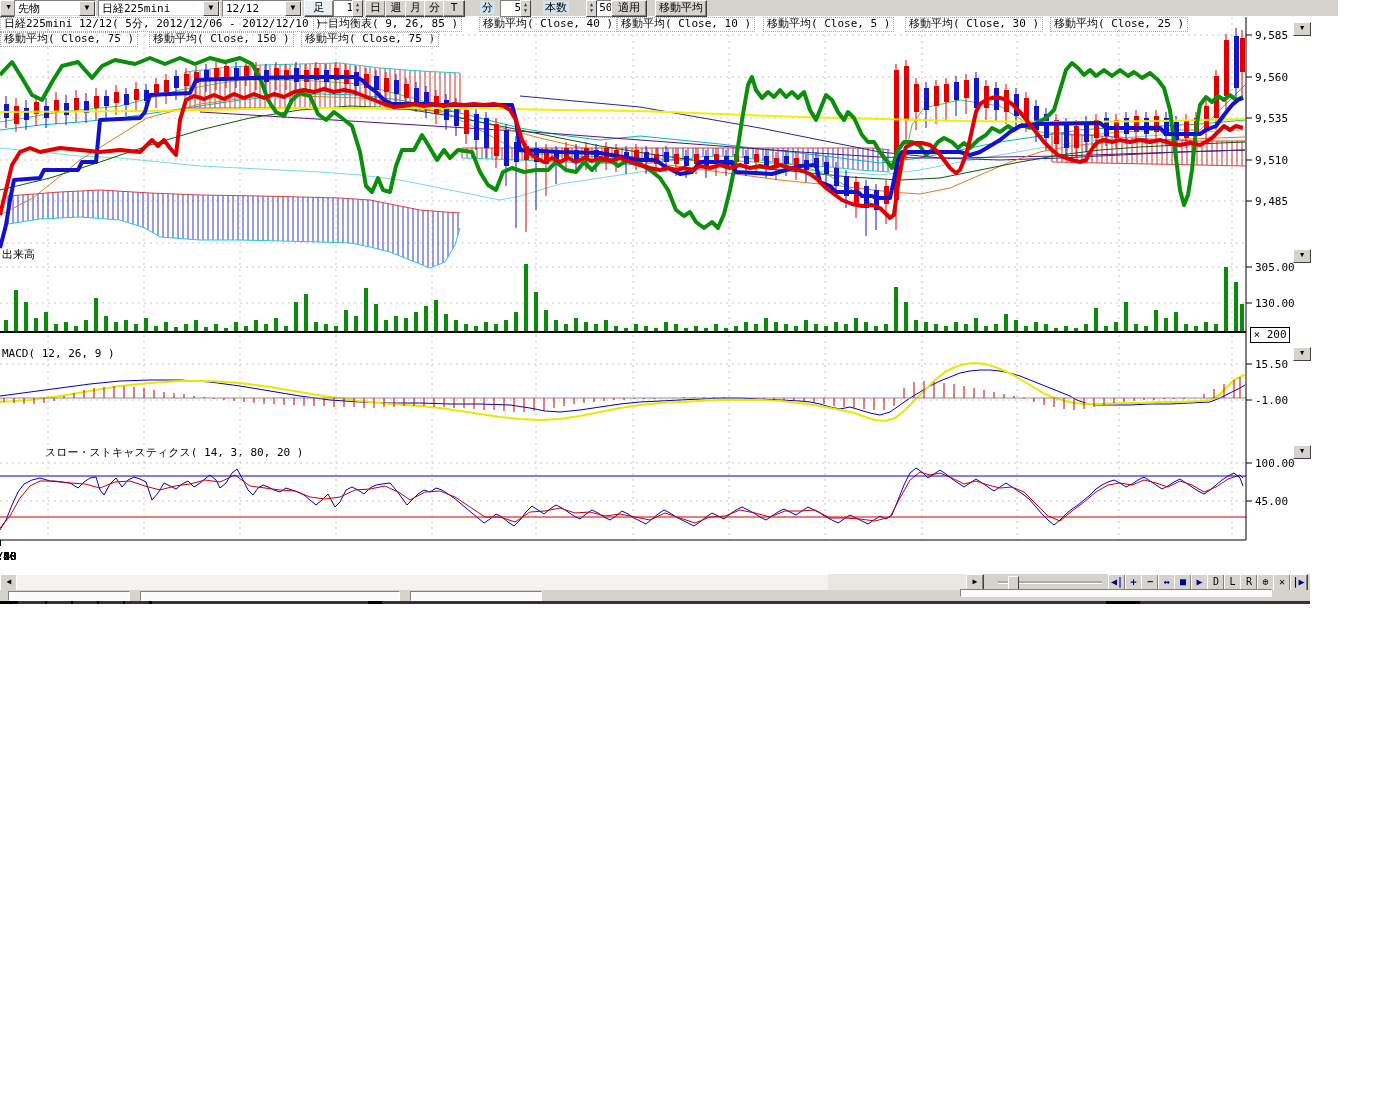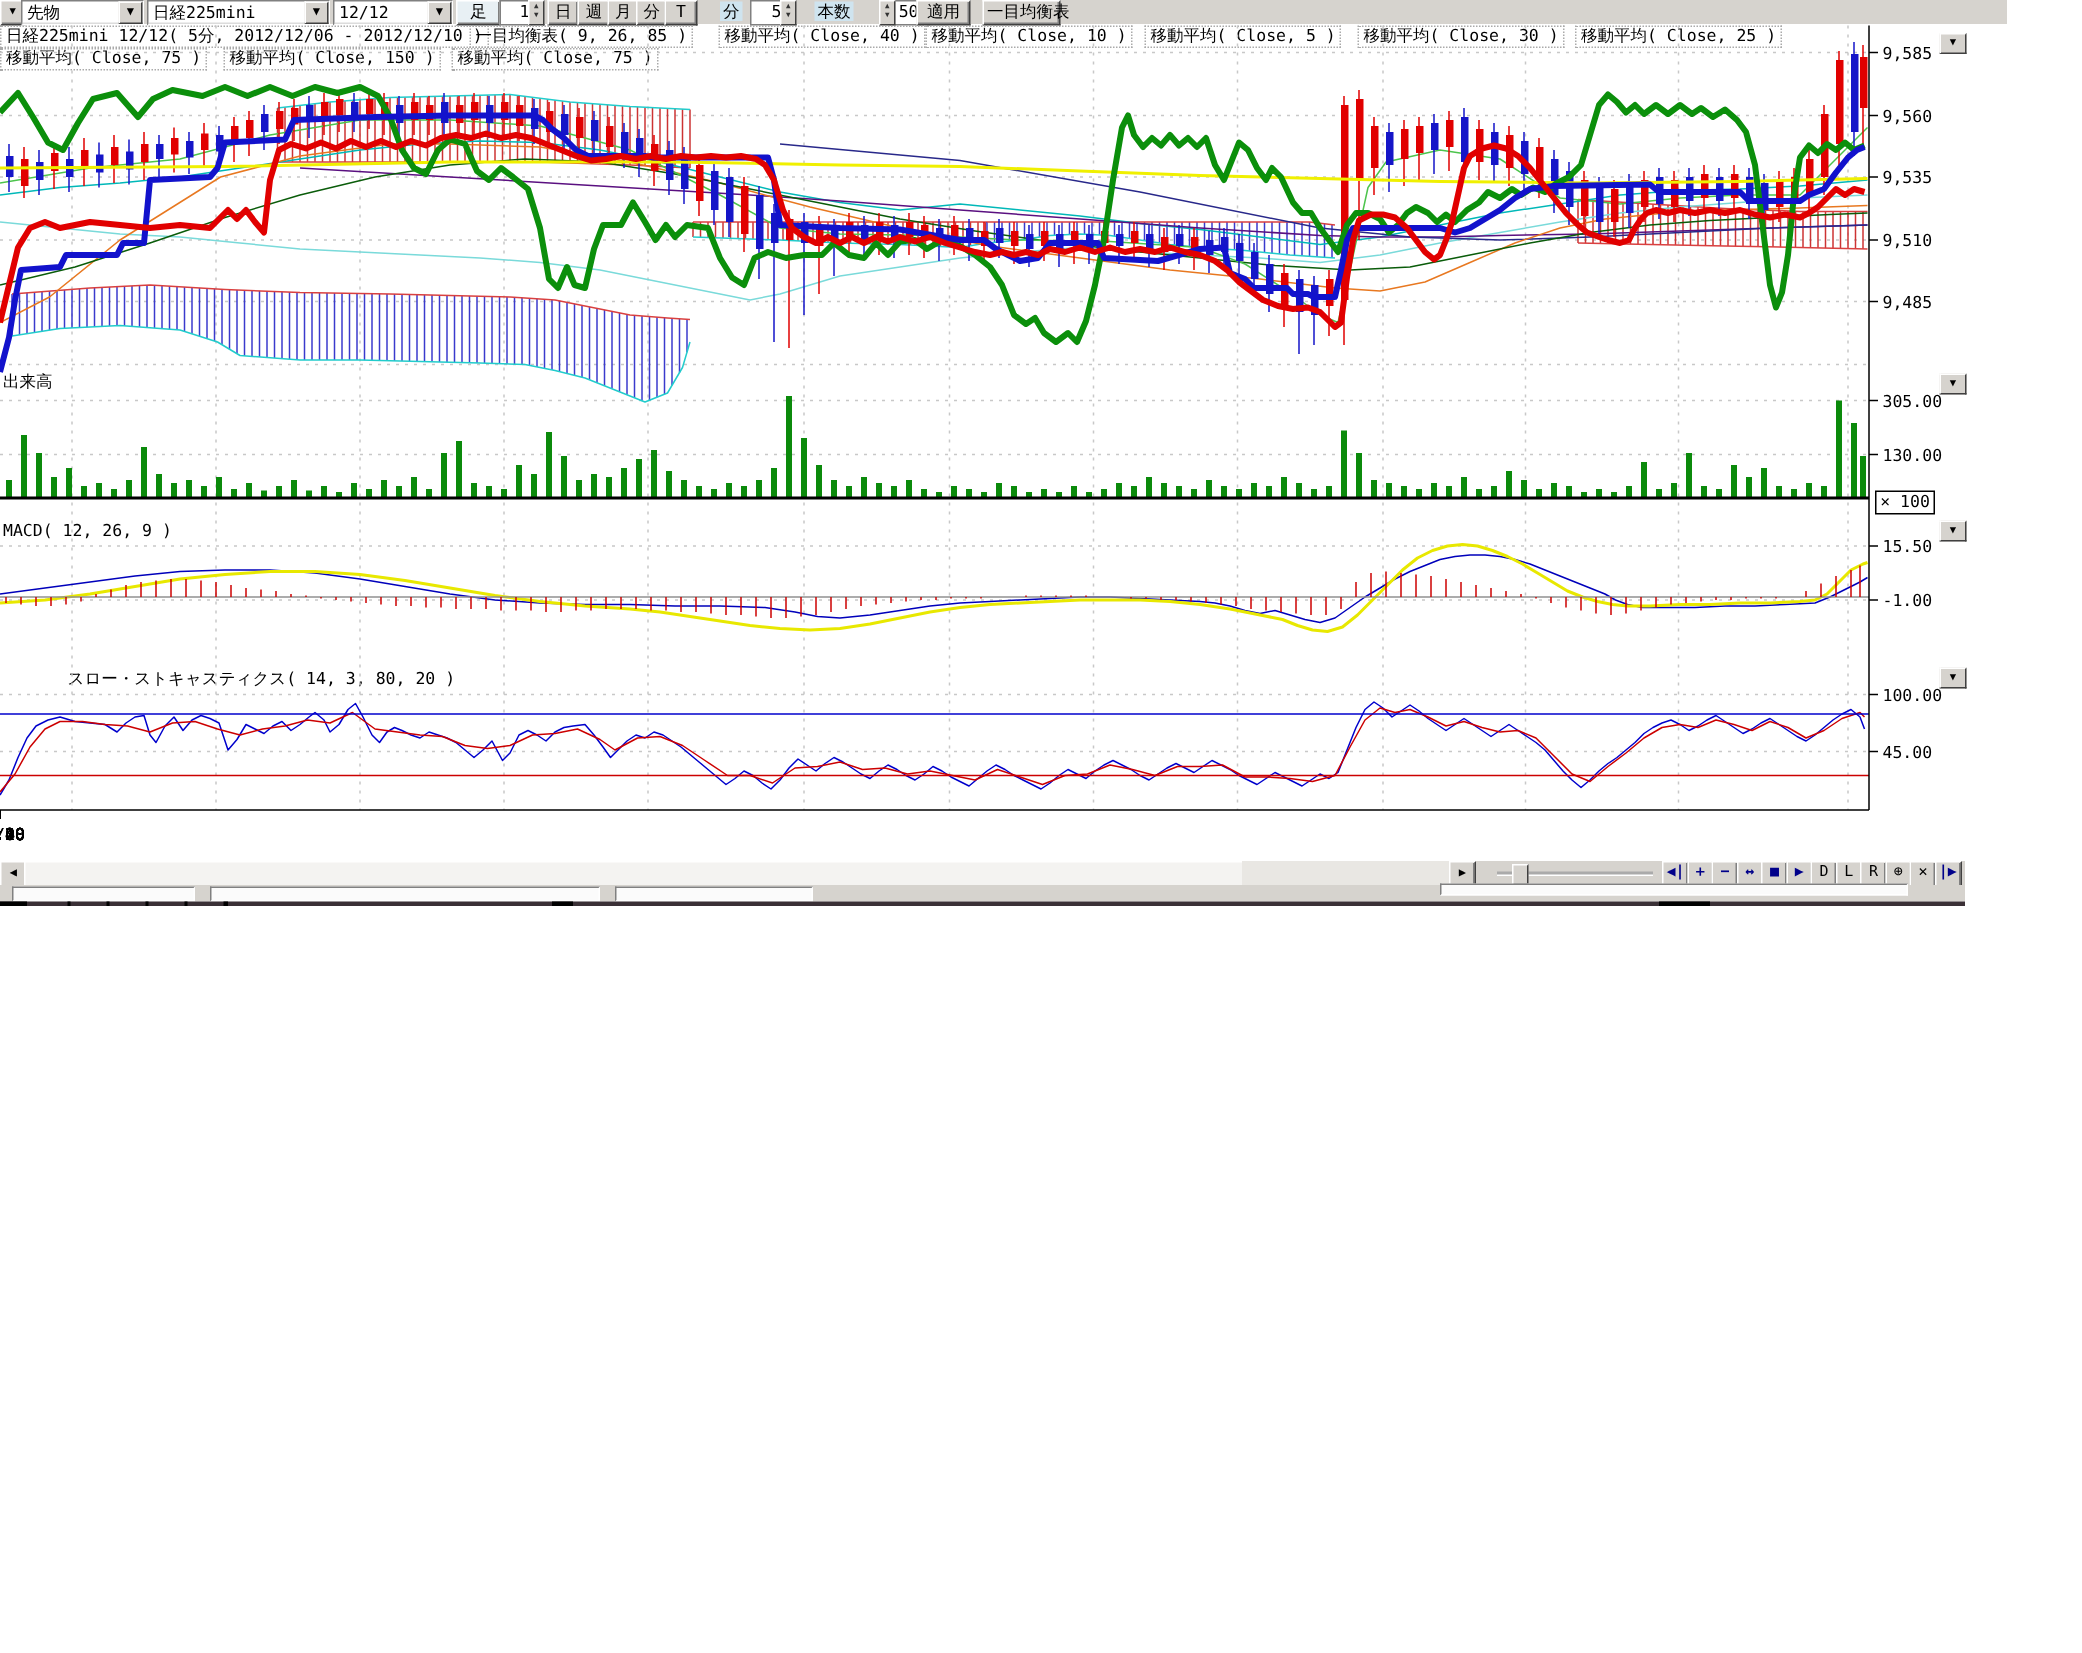--- a/index.html
+++ b/index.html
@@ -75,21 +75,21 @@
   <div class="btn3d" style="left:405px;width:15px;">月</div>
   <div class="btn3d" style="left:424px;width:15px;">分</div>
   <div class="btn3d" style="left:443px;width:16px;">T</div>
   <div class="lbl-hl" style="left:480px;">分</div>
   <div class="spin" style="left:500px;width:18px;">5</div>
   <div class="spinarws" style="left:520px;">▲<br>▼</div>
   <div class="lbl-hl" style="left:531px;margin-left:12px;">本数</div>
   <div class="spin" style="left:592px;width:24px;">500</div>
   <div class="spinarws" style="left:586px;">▲<br>▼</div>
   <div class="btn3d" style="left:611px;width:30px;">適用</div>
-  <div class="btn3d" style="left:655px;width:46px;">一目均衡表</div>
+  <div class="btn3d" style="left:655px;width:46px;">移動平均</div>
 </div>
 
 <div class="abs" id="legend1" style="left:0;top:17px;width:1246px;height:14px;">
     <div class="legend" style="left: 0px; top: 0px;">日経225mini 12/12( 5分, 2012/12/06 - 2012/12/10 )</div>
     <div class="legend" style="left: 313px; top: 0px;">一目均衡表( 9, 26, 85 )</div>
     <div class="legend" style="left: 479px; top: 0px;">移動平均( Close, 40 )</div>
     <div class="legend" style="left: 617px; top: 0px;">移動平均( Close, 10 )</div>
     <div class="legend" style="left: 763px; top: 0px;">移動平均( Close, 5 )</div>
     <div class="legend" style="left: 905px; top: 0px;">移動平均( Close, 30 )</div>
     <div class="legend" style="left: 1050px; top: 0px;">移動平均( Close, 25 )</div>
@@ -972,21 +972,21 @@
     <line x1="22:40" y1="540" x2="22:40" y2="546" stroke="#000" stroke-width="1"></line>
     <text x="22:40" y="560" text-anchor="middle" font-size="11" font-family="DejaVu Sans Mono, monospace" fill="#000">22:40</text>
     <line x1="12/08" y1="540" x2="12/08" y2="546" stroke="#000" stroke-width="1"></line>
     <text x="12/08" y="560" text-anchor="middle" font-size="11" font-family="DejaVu Sans Mono, monospace" fill="#000">12/08</text>
     <line x1="01:20" y1="540" x2="01:20" y2="546" stroke="#000" stroke-width="1"></line>
     <text x="01:20" y="560" text-anchor="middle" font-size="11" font-family="DejaVu Sans Mono, monospace" fill="#000">01:20</text>
     <line x1="12/10" y1="540" x2="12/10" y2="546" stroke="#000" stroke-width="1"></line>
     <text x="12/10" y="560" text-anchor="middle" font-size="11" font-family="DejaVu Sans Mono, monospace" fill="#000">12/10</text>
   </svg>
 
-<div id="xbadge">× 100</div>
+<div id="xbadge">× 200</div>
 
 <div class="paneldrop" style="top:22px;">▼</div>
 <div class="paneldrop" style="top:249px;">▼</div>
 <div class="paneldrop" style="top:347px;">▼</div>
 <div class="paneldrop" style="top:445px;">▼</div>
 
 <div class="abs" id="hscroll">
   <div class="sbtn" style="left:0;">◀</div>
   <div id="sthumb"></div>
   <div id="strack"></div>

